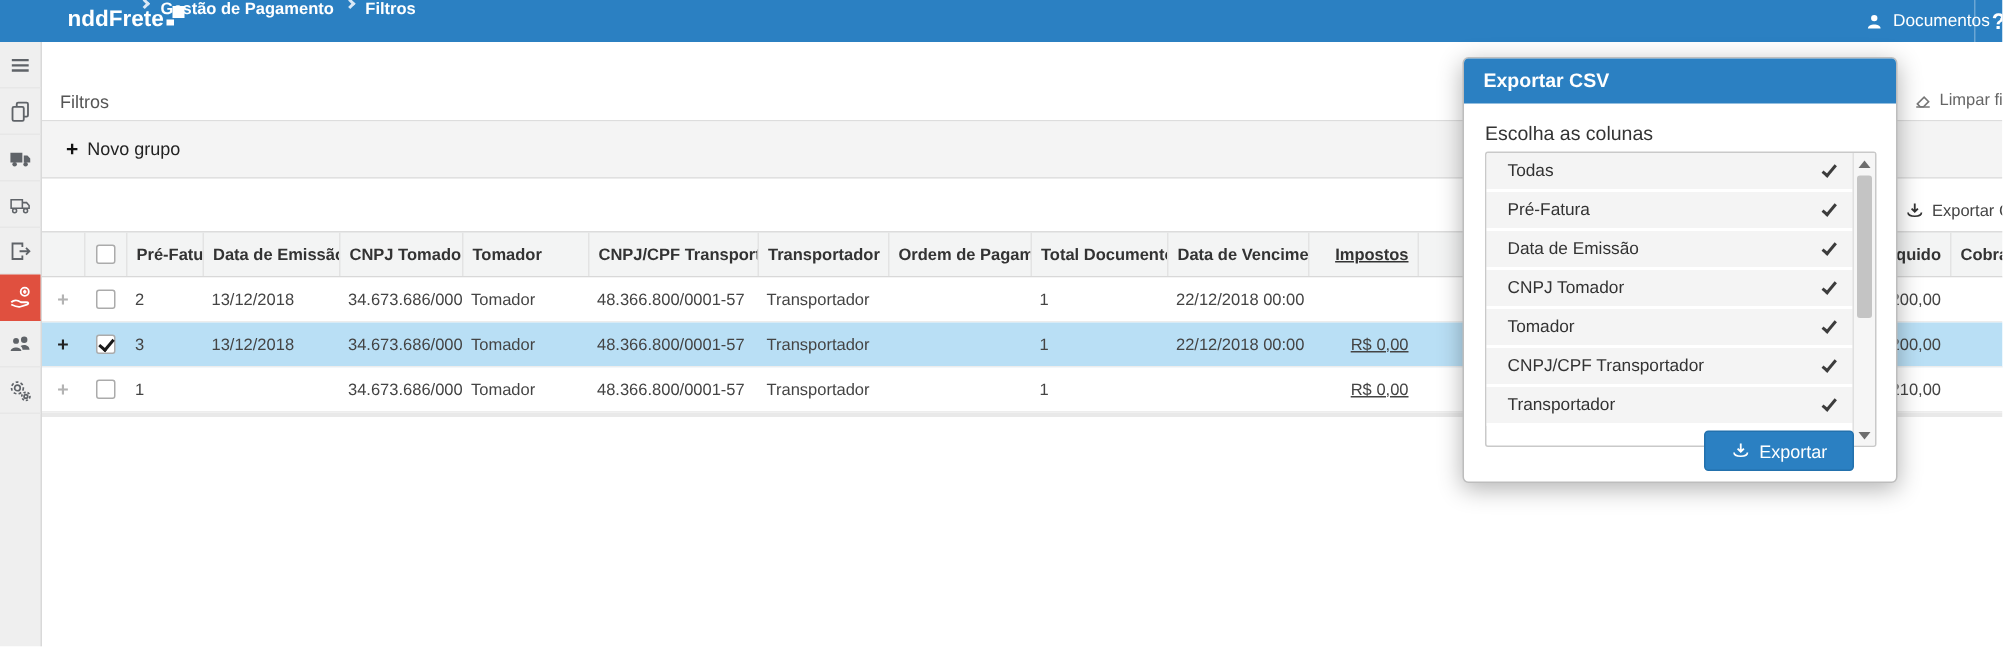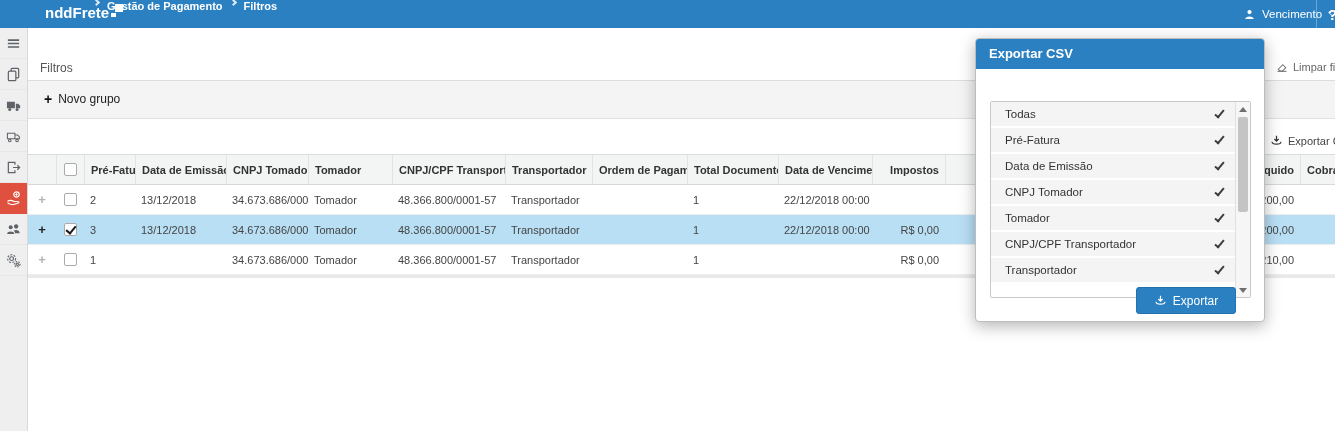--- a/index.html
+++ b/index.html
@@ -61,21 +61,21 @@
   .c1  { left:28px;   width:28px;  justify-content:center; padding:0; }
   .c2  { left:56px;   width:51px; }
   .c3  { left:107px;  width:91px; }
   .c4  { left:198px;  width:82px; }
   .c5  { left:280px;  width:84px; }
   .c6  { left:364px;  width:113px; }
   .c7  { left:477px;  width:87px; }
   .c8  { left:564px;  width:95px; }
   .c9  { left:659px;  width:91px; }
   .c10 { left:750px;  width:94px; }
-  .c11 { left:844px;  width:73px;  justify-content:flex-end; }
+  .c11 { left:844px;  width:73px;  justify-content:flex-end;text-decoration:underline; }
   .c12 { left:917px;  width:270px; }
   .c13 { left:1187px; width:85px;  justify-content:flex-end; }
   .c14 { left:1272px; width:120px; }
   .expand-glyph { color:#b3b3b3; font-size:13px; font-weight:bold; cursor:pointer; }
   .tr.selected .expand-glyph { color:#222; }
   .table-end { position:absolute; left:0; top:221px; width:1400px; height:3px; background:#e9e9e9; }
   .tbody { position:absolute; left:0; top:131px; width:1400px; height:93px; }
   .tbody .tr:nth-child(1) { top:0; }
   .tbody .tr:nth-child(2) { top:30px; }
   .tbody .tr:nth-child(3) { top:60px; }
@@ -124,21 +124,21 @@
     <span class="crumb-sep"></span>
     <span>Gestão de Pagamento</span>
     <span class="crumb-sep"></span>
     <span>Filtros</span>
   </div>
   <div class="user-menu">
     <svg width="13" height="13" viewBox="0 0 16 16">
       <circle cx="8" cy="5" r="2.6" fill="#fff"></circle>
         <path d="M2.8,13.5 c0,-4.2 10.4,-4.2 10.4,0 z" fill="#fff"></path>
     </svg>
-    <span>Vencimento</span>
+    <span>Documentos</span>
     <span class="chev-down"></span>
   </div>
   <div class="help-box">
     <span>?</span>
   </div>
 </div>
 
 <div class="sidebar">
   <div class="side-item">
     <svg width="15" height="15" viewBox="0 0 16 16">
@@ -306,20 +306,21 @@
       <div class="td c14"></div>
     </div>
   </div>
   <div class="table-end"></div>
 </div>
 
 <div class="modal">
   <div class="modal-header">
     <span>Exportar CSV</span>
   </div>
+  <div class="modal-sub">Escolha as colunas</div>
 
   <div class="modal-list">
     <div class="opt">
       <span>Todas</span>
       <span class="opt-check"></span>
     </div>
     <div class="opt">
       <span>Pré-Fatura</span>
       <span class="opt-check"></span>
     </div>

